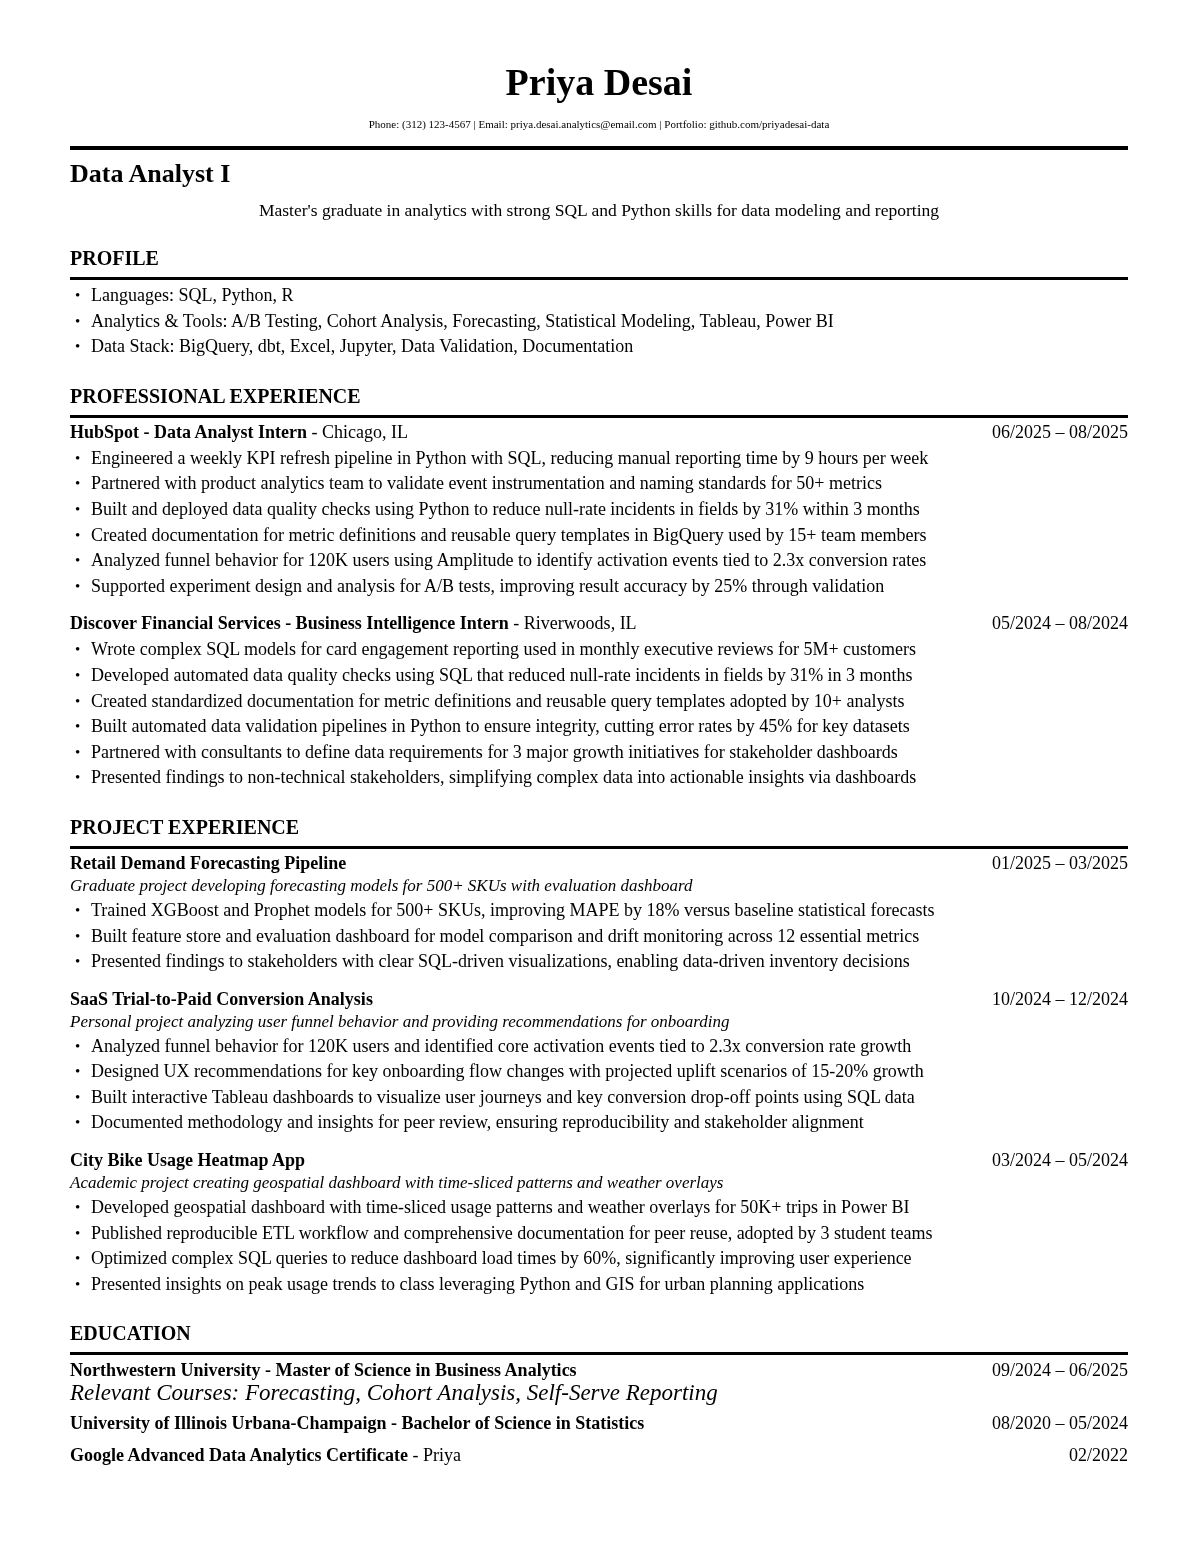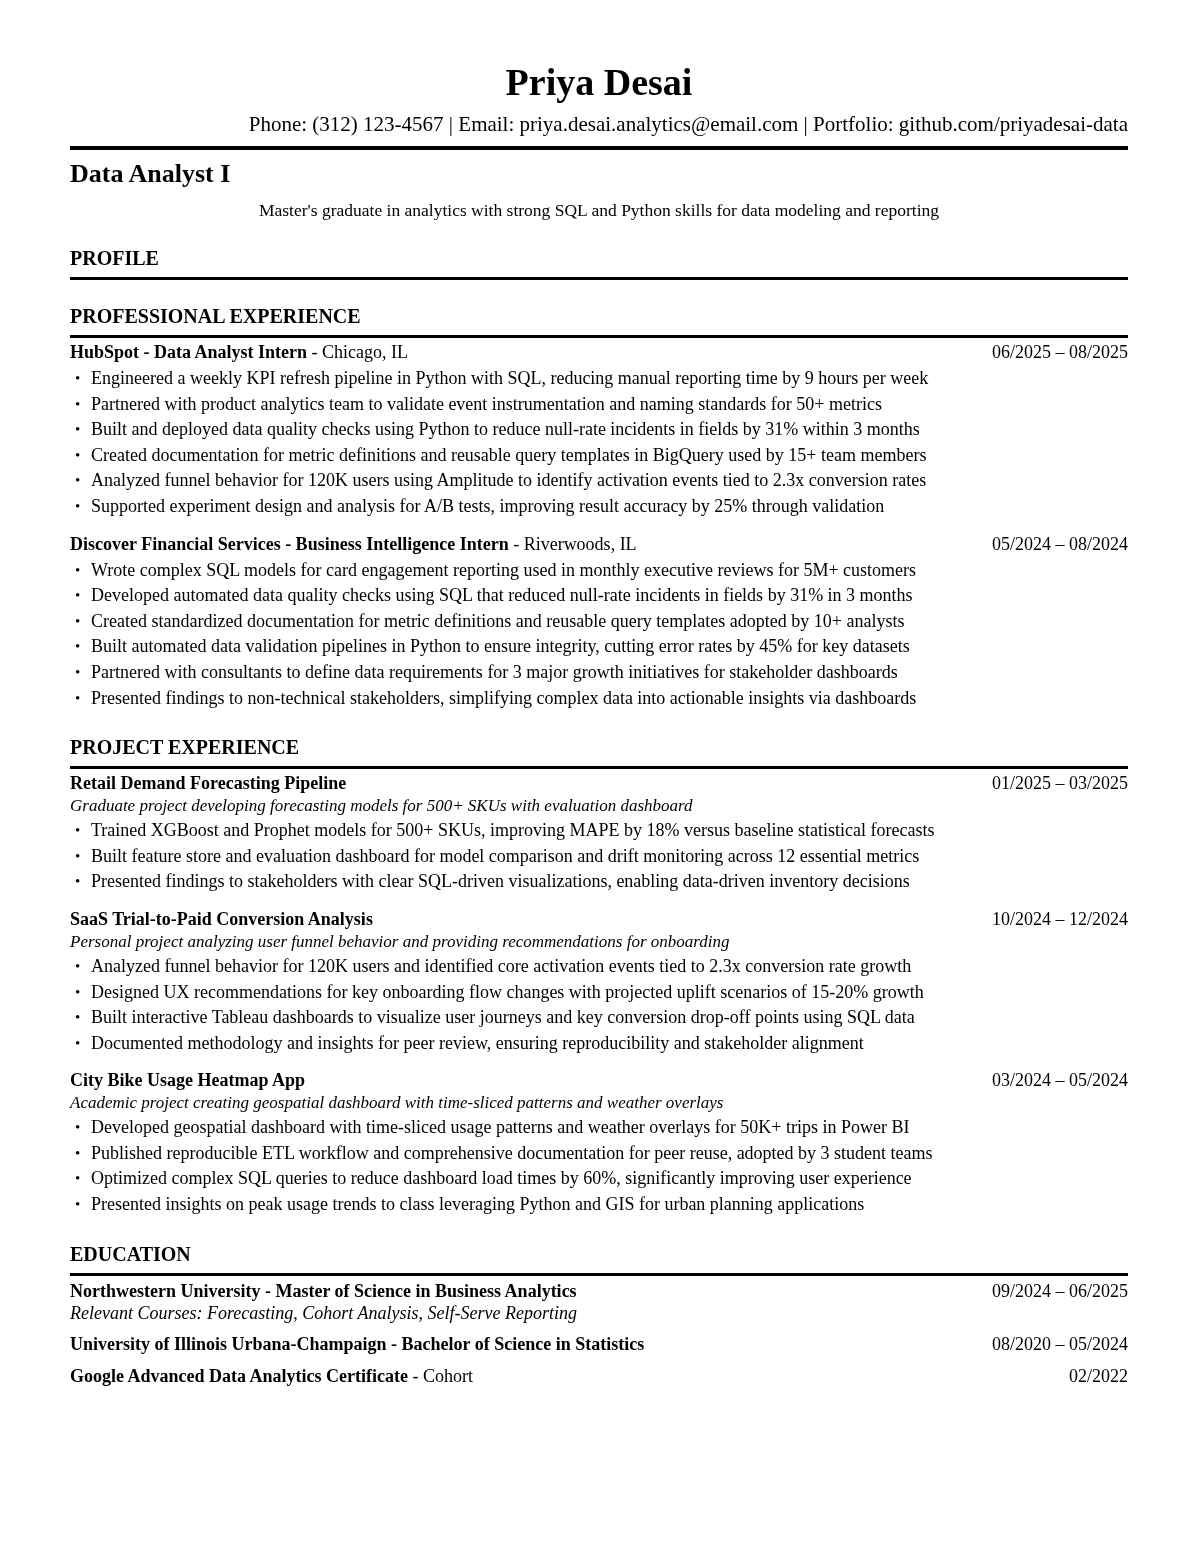--- a/index.html
+++ b/index.html
@@ -18,22 +18,22 @@
   }
   
   .name {
     text-align: center;
     font-size: 38px;
     font-weight: bold;
     line-height: 44px;
     margin: 0 0 8px 0;
   }
   .contact {
-    text-align: right;
-    font-size: 21px;
+    text-align: center;
+    font-size: 11px;
     line-height: 24px;
     margin: 0 0 10px 0;
   }
   .rule-main {
     height: 4px;
     background: #000;
     margin: 0 0 6px 0;
   }
   .doc-title {
     text-align: left;
@@ -102,40 +102,45 @@
   .edu-entry.first { margin-top: 4px; }
   .edu-header {
     display: flex;
     justify-content: space-between;
     align-items: baseline;
     font-size: 18px;
     line-height: 23px;
   }
   .edu-note {
     font-style: italic;
-    font-size: 18px;
+    font-size: 23px;
     line-height: 21px;
   }
 </style>
 </head>
 <body>
 
 <div class="page">
 
   <div>
     <div class="name">Priya Desai</div>
     <div class="contact">Phone: (312) 123-4567 | Email: priya.desai.analytics@email.com | Portfolio: github.com/priyadesai-data</div>
     <div class="rule-main"></div>
     <div class="doc-title">Data Analyst I</div>
     <div class="summary">Master's graduate in analytics with strong SQL and Python skills for data modeling and reporting</div>
   </div>
 
   <div class="section">
     <div class="section-heading">PROFILE</div>
     <div class="rule-section"></div>
+    <ul class="bullets">
+      <li>Languages: SQL, Python, R</li>
+      <li>Analytics &amp; Tools: A/B Testing, Cohort Analysis, Forecasting, Statistical Modeling, Tableau, Power BI</li>
+      <li>Data Stack: BigQuery, dbt, Excel, Jupyter, Data Validation, Documentation</li>
+    </ul>
   </div>
 
   <div class="section">
     <div class="section-heading">PROFESSIONAL EXPERIENCE</div>
     <div class="rule-section"></div>
 
     <div class="entry first">
       <div class="entry-header">
         <span class="entry-title"><span>HubSpot - Data Analyst Intern</span><span class="rest"> - Chicago, IL</span></span>
         <span class="entry-dates">06/2025 – 08/2025</span>
@@ -226,19 +231,19 @@
 
     <div class="edu-entry">
       <div class="edu-header">
         <span class="entry-title"><span>University of Illinois Urbana-Champaign - Bachelor of Science in Statistics</span><span class="rest"></span></span>
         <span class="entry-dates">08/2020 – 05/2024</span>
       </div>
     </div>
 
     <div class="edu-entry">
       <div class="edu-header">
-        <span class="entry-title"><span>Google Advanced Data Analytics Certificate</span><span class="rest"> - Cohort</span></span>
+        <span class="entry-title"><span>Google Advanced Data Analytics Certificate</span><span class="rest"> - Priya</span></span>
         <span class="entry-dates">02/2022</span>
       </div>
     </div>
   </div>
 
 </div>
 
 </body></html>

